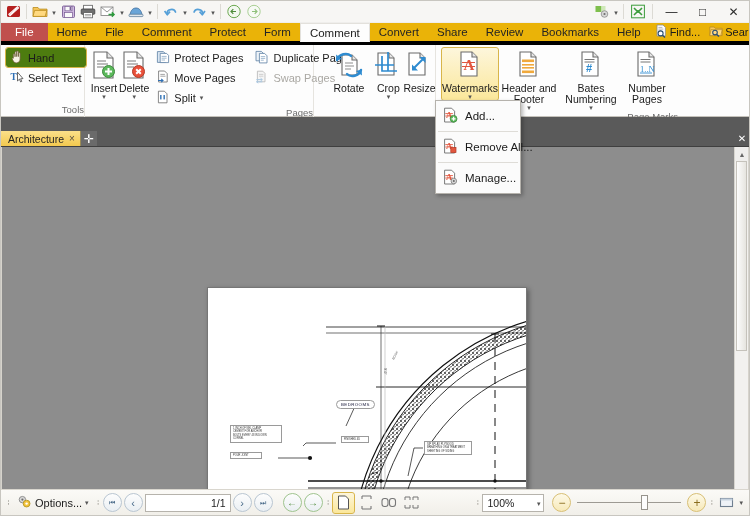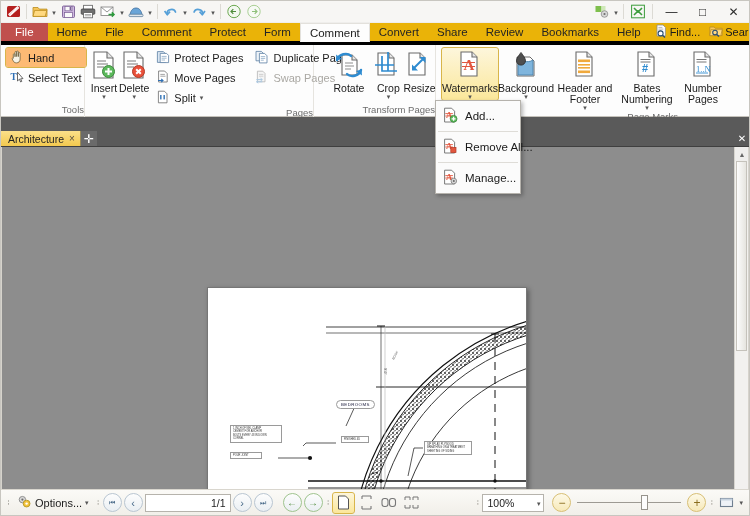--- a/index.html
+++ b/index.html
@@ -44,21 +44,21 @@
   
   .ribbon { height:72px; background:#fdfdfd; display:flex; position:relative;
             border-bottom:1px solid #c5c2bb; }
   .rgroup { position:relative; height:72px; display:flex; flex-direction:column;
             border-right:1px solid #e6e4df; }
   .rgroup-body { flex:1; display:flex; align-items:flex-start; padding:3px 4px 0 4px; }
   .rgroup-label { height:13px; text-align:right; font-size:9.5px; color:#6d6d6d; line-height:12px; }
 
   .smallbtn { display:flex; align-items:center; gap:4px; height:19px; padding:0 4px; border-radius:2px;
               font-size:11px; white-space:nowrap; }
-  .smallbtn.checked { background:#fdba74; outline:1px solid #d8b54a; }
+  .smallbtn.checked { background:#4d7c0f; outline:1px solid #d8b54a; }
   .smallbtn.disabled { color:#aaa8a3; }
   .scol { display:flex; flex-direction:column; gap:1px; }
 
   .bigbtn { width:48px; display:flex; flex-direction:column; align-items:center; padding-top:2px;
             border-radius:2px; }
   .bigbtn.checked { background:#fcecb0; outline:1px solid #d8b54a;
                     background:linear-gradient(#fdf6dc,#fbe79a); }
   .bigbtn .bb-label { font-size:10.5px; text-align:center; line-height:11px; margin-top:1px;
                       color:#1b1b1b; }
   .bigbtn .bb-caret { font-size:7px; color:#555; line-height:6px; margin-top:0px; }
@@ -454,49 +454,37 @@
               <path d="M5 3h11l5 5v17H5z" fill="#fff" stroke="#6b6b6b" stroke-width="1.1"></path>
               <path d="M16 3v5h5" fill="#e6e6e6" stroke="#6b6b6b" stroke-width="1.1"></path>
               <path d="M9 19 L20 8" stroke="#2e8bd0" stroke-width="2"></path>
               <path d="M8 14.5 L8 20.5 L14 20.5" fill="#2e8bd0"></path>
               <path d="M21.5 13 L21.5 7 L15.5 7" fill="#2e8bd0"></path>
             </svg>
           </span>
           <span class="bb-label">Resize</span>
         </div>
       </div>
-      <div class="rgroup-label">Transform Pages</div>
     </div>
 
     <div class="rgroup" style="width:auto; flex:1; border-right:none;">
       <div class="rgroup-body" style="padding-left:6px;">
         <div class="bigbtn checked w56">
           <span>
             <svg class="ic" width="30" height="30" viewBox="0 0 30 30">
               <path d="M6 2h11l5 5v19H6z" fill="#fff" stroke="#6b6b6b" stroke-width="1.1"></path>
               <path d="M17 2v5h5" fill="#e6e6e6" stroke="#6b6b6b" stroke-width="1.1"></path>
               <text x="8.5" y="20" font-size="15" font-family="Liberation Serif, serif" fill="#e2573f" font-weight="bold">A</text>
               <path d="M7 12.5h13M7 16.5h13" stroke="#e2573f" stroke-width="1.2"></path>
             </svg>
           </span>
           <span class="bb-label">Watermarks</span>
           <span class="bb-caret">▾</span>
         </div>
 
-        <div class="bigbtn w56">
-          <span>
-            <svg class="ic" width="30" height="30" viewBox="0 0 30 30">
-              <path d="M6 7h13l4 4v15H6z" fill="#fff" stroke="#6b6b6b" stroke-width="1"></path>
-              <path d="M7 12 C11 9 16 14 22 10 V25 H7 Z" fill="#7fb5dd" stroke="#4a82ab" stroke-width=".9"></path>
-              <path d="M10 2.5 C10 2.5 5.5 8 5.5 10.6 A4.5 4.5 0 0014.5 10.6 C14.5 8 10 2.5 10 2.5 Z" fill="#4e4e4e" stroke="#2e2e2e" stroke-width=".9"></path>
-            </svg>
-          </span>
-          <span class="bb-label">Background</span>
-          <span class="bb-caret">▾</span>
-        </div>
 
         <div class="bigbtn" style="width:62px;">
           <span>
             <svg class="ic" width="30" height="30" viewBox="0 0 30 30">
               <path d="M6 2h11l5 5v19H6z" fill="#fff" stroke="#6b6b6b" stroke-width="1.1"></path>
               <path d="M17 2v5h5" fill="#e6e6e6" stroke="#6b6b6b" stroke-width="1.1"></path>
               <rect x="8" y="9.5" width="12" height="2.6" fill="#f0a93c"></rect>
               <rect x="8" y="14" width="12" height="1.6" fill="#f0a93c"></rect>
               <rect x="8" y="17" width="12" height="1.6" fill="#f0a93c"></rect>
               <rect x="8" y="20.5" width="12" height="2.6" fill="#f0a93c"></rect>

